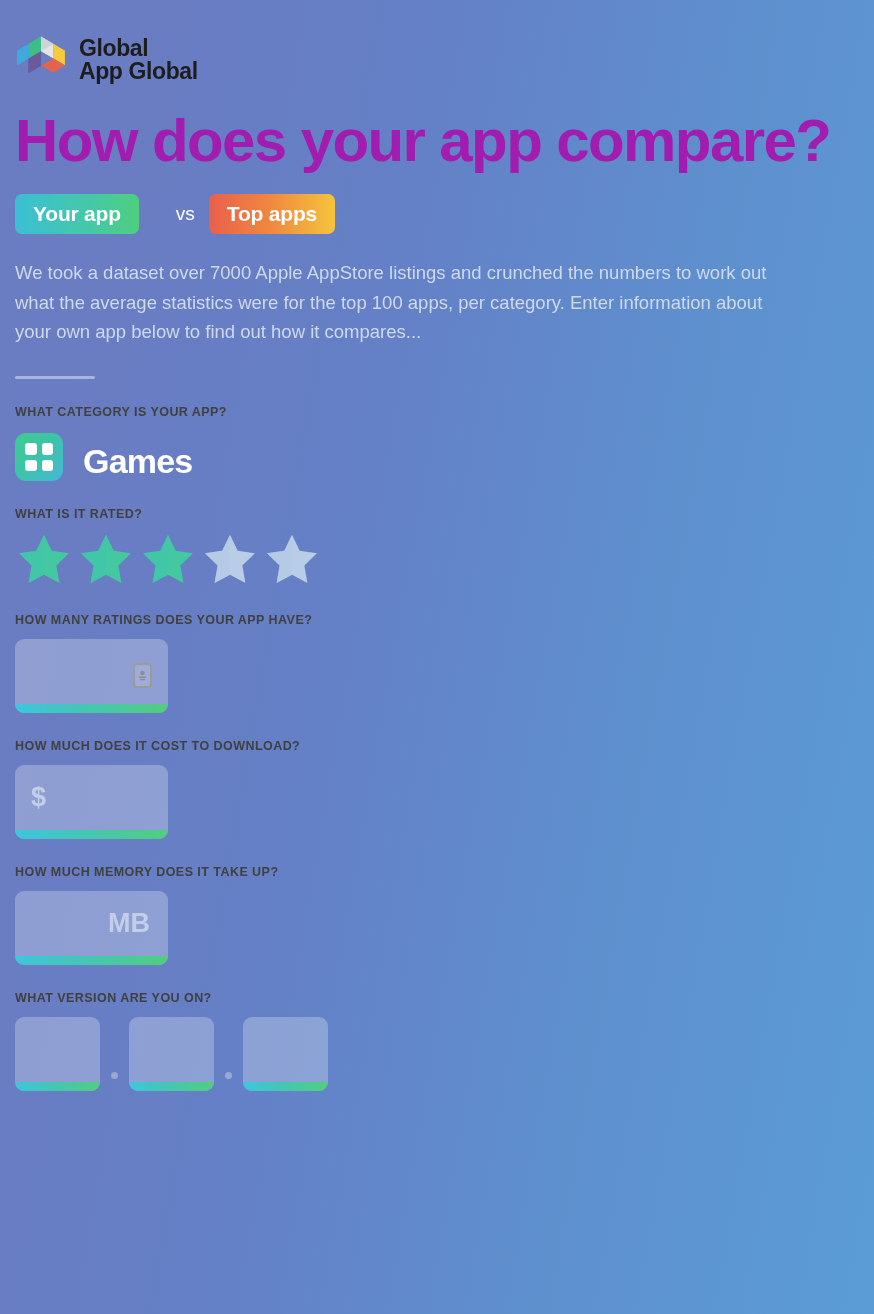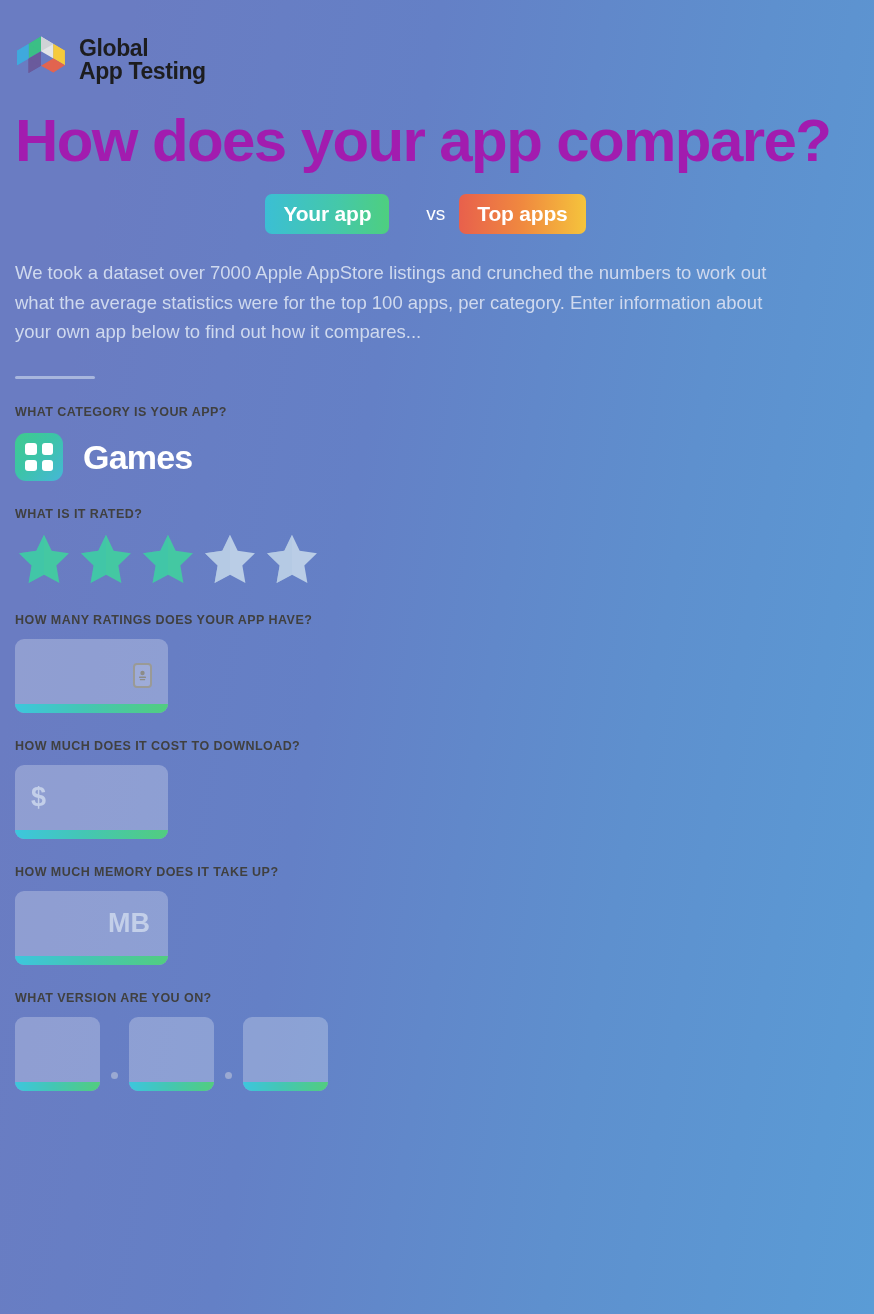--- a/index.html
+++ b/index.html
@@ -61,21 +61,20 @@
     font-weight: 700;
     letter-spacing: -1.6px;
     white-space: nowrap;
   }
 
   .badge-row {
     display: flex;
     align-items: center;
     gap: 14px;
     margin-top: 22px;
-    justify-content: center;
   }
   .badge {
     display: inline-flex;
     align-items: center;
     justify-content: center;
     height: 40px;
     padding: 0 18px;
     border-radius: 7px;
     color: #ffffff;
     font-weight: 700;
@@ -118,21 +117,21 @@
     color: #404040;
     font-size: 12.5px;
     font-weight: 700;
     letter-spacing: 0.45px;
     text-transform: uppercase;
   }
 
   
   .category-row {
     display: flex;
-    align-items: center;
+    align-items: flex-end;
     gap: 20px;
     margin-top: 14px;
   }
   .cat-icon {
     width: 48px;
     height: 48px;
     border-radius: 11px;
     background: linear-gradient(135deg, #3fcb8e 0%, #3cc4a7 45%, #46b7d8 100%);
     display: grid;
     grid-template-columns: 1fr 1fr;
@@ -264,21 +263,21 @@
         <polygon points="4,60 26,47 26,75 4,88" fill="#6a5a9c" opacity="0"></polygon>
         <polygon points="26,47 26,75 50,61" fill="#6a5a9c"></polygon>
         <polygon points="50,61 74,47 74,74" fill="#e2644f"></polygon>
         <polygon points="26,19 50,5 50,33" fill="#3bbf86"></polygon>
         <polygon points="50,33 50,5 74,19" fill="#cfd3d6"></polygon>
         <polygon points="74,19 96,32 74,47" fill="#f5ca3c"></polygon>
       </svg>
     </div>
     <div class="logo-words">
       <span>Global</span>
-      <span>App Testing</span>
+      <span>App Global</span>
     </div>
   </div>
 
   <h1 class="headline">How does your app compare?</h1>
 
   <div class="badge-row">
     <span class="badge badge-your">Your app</span>
     <span class="vs">vs</span>
     <span class="badge badge-top">Top apps</span>
   </div>

